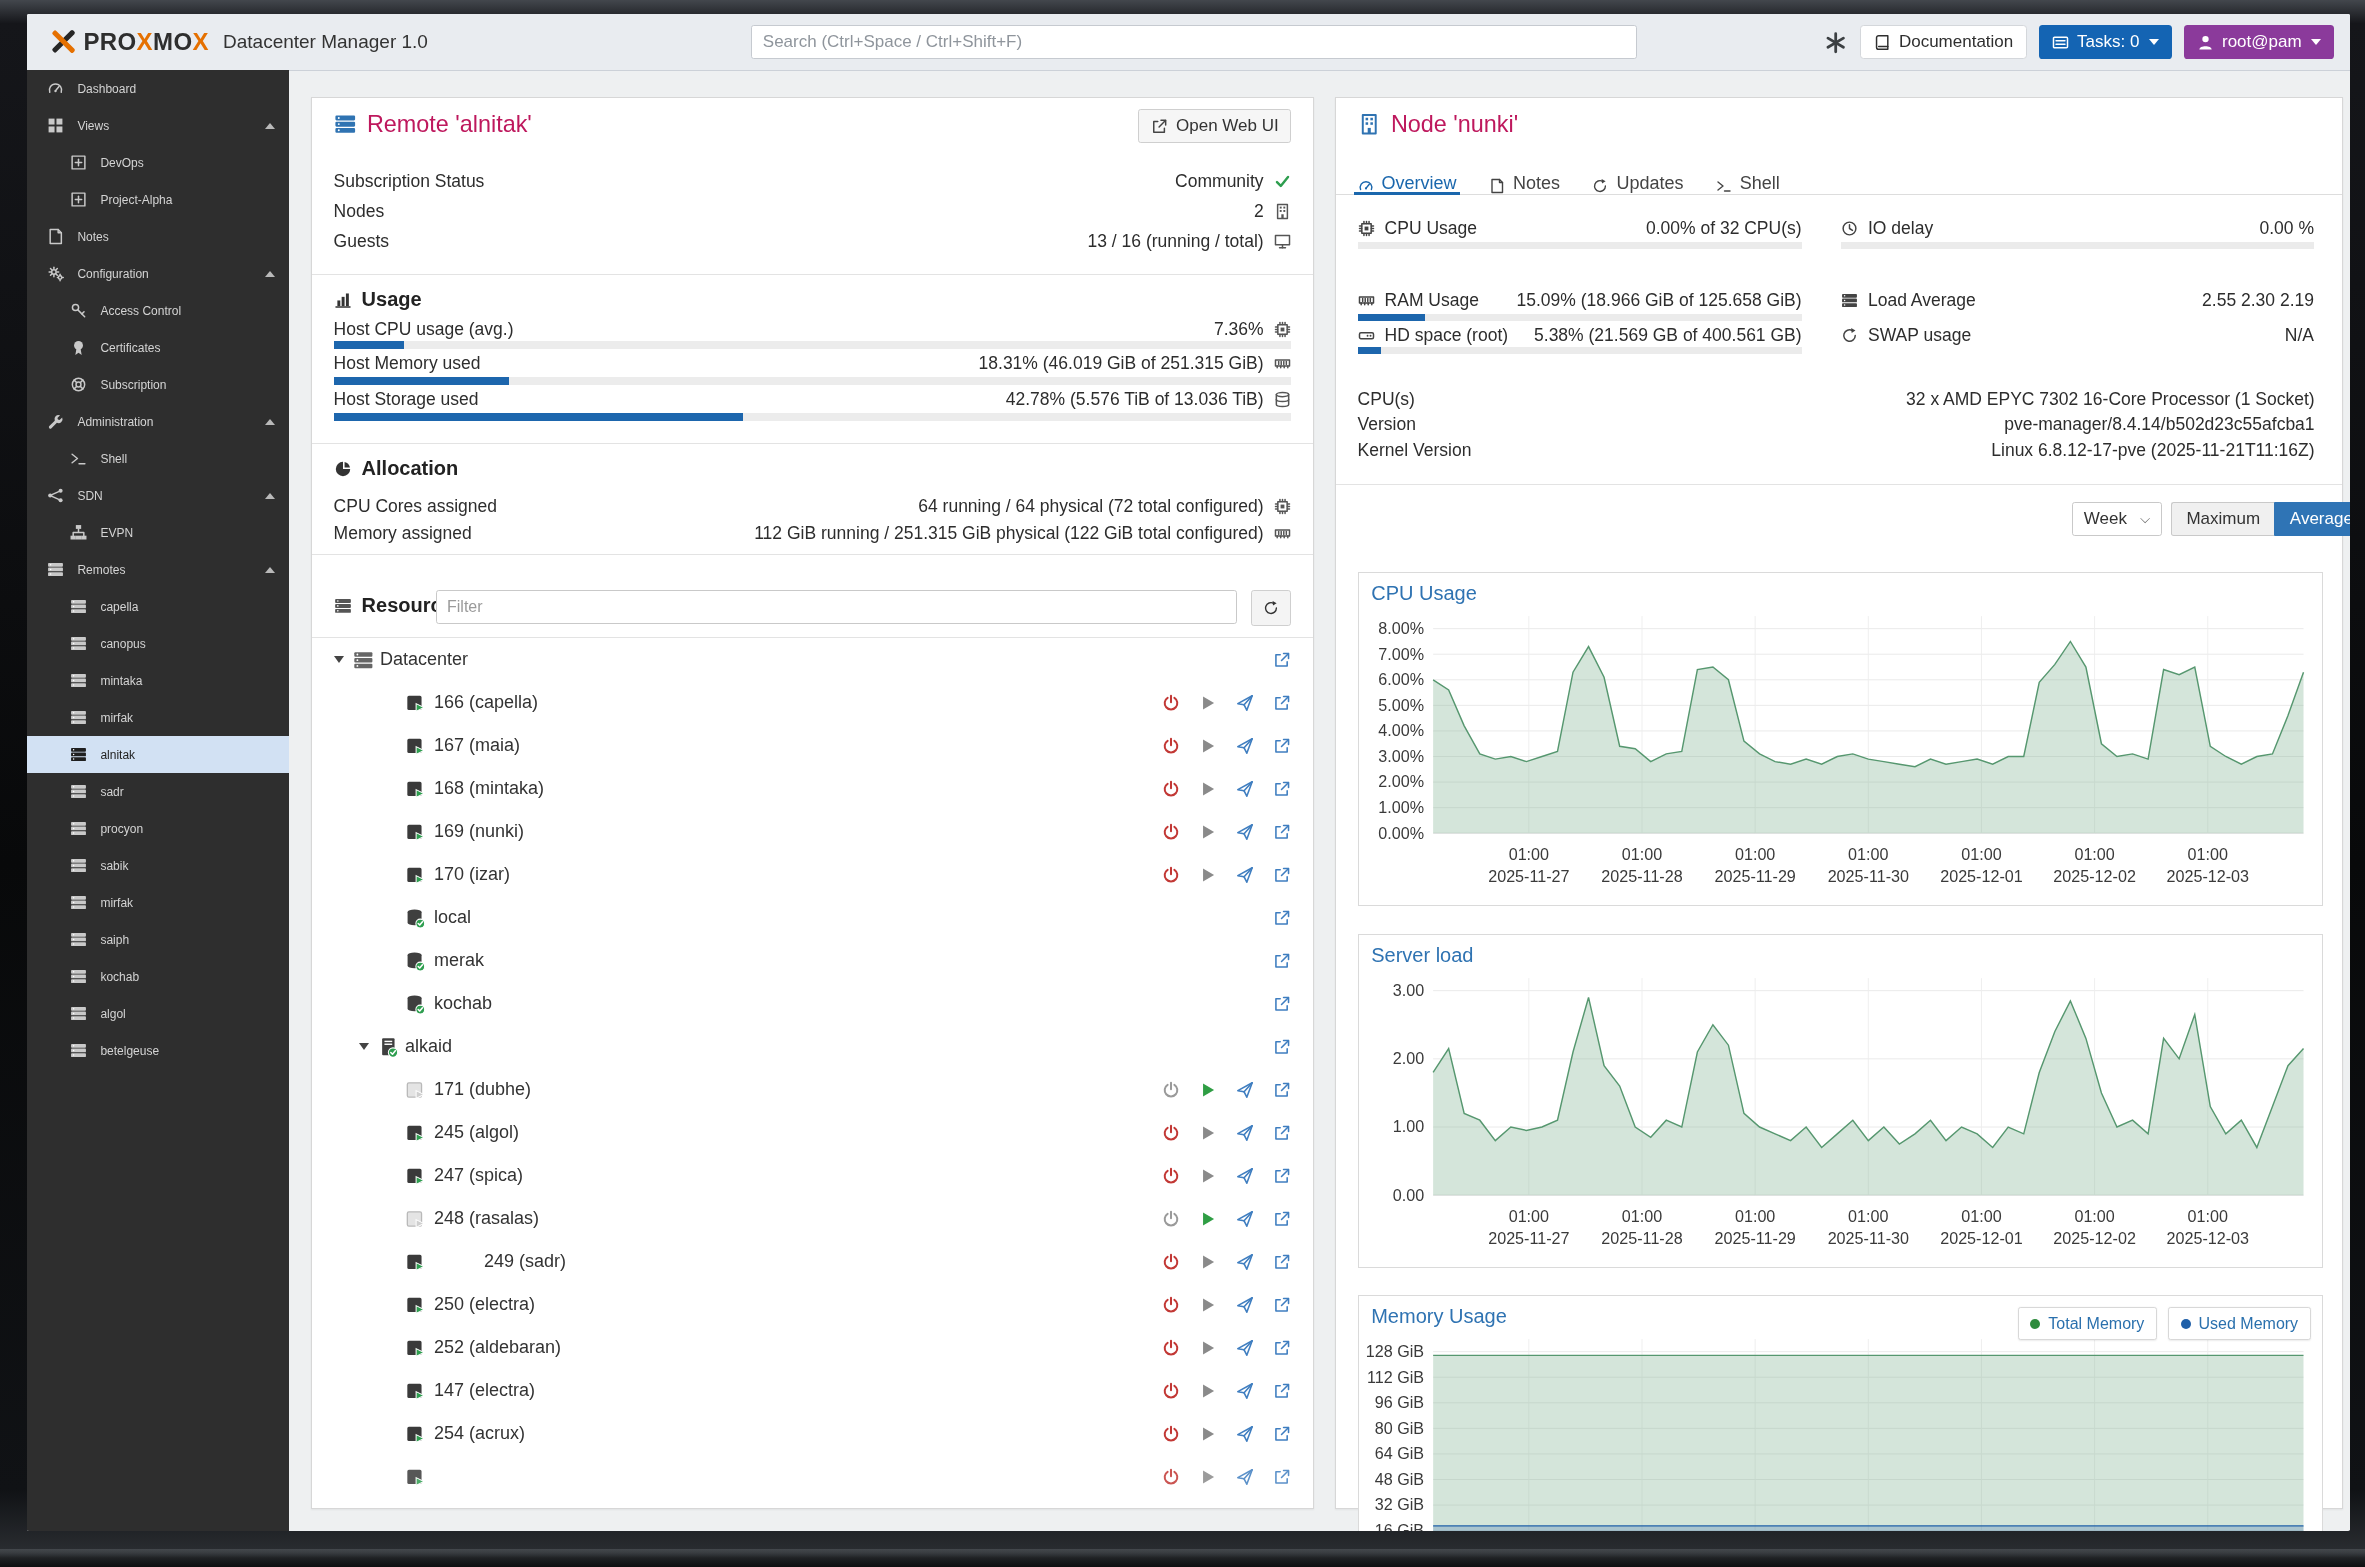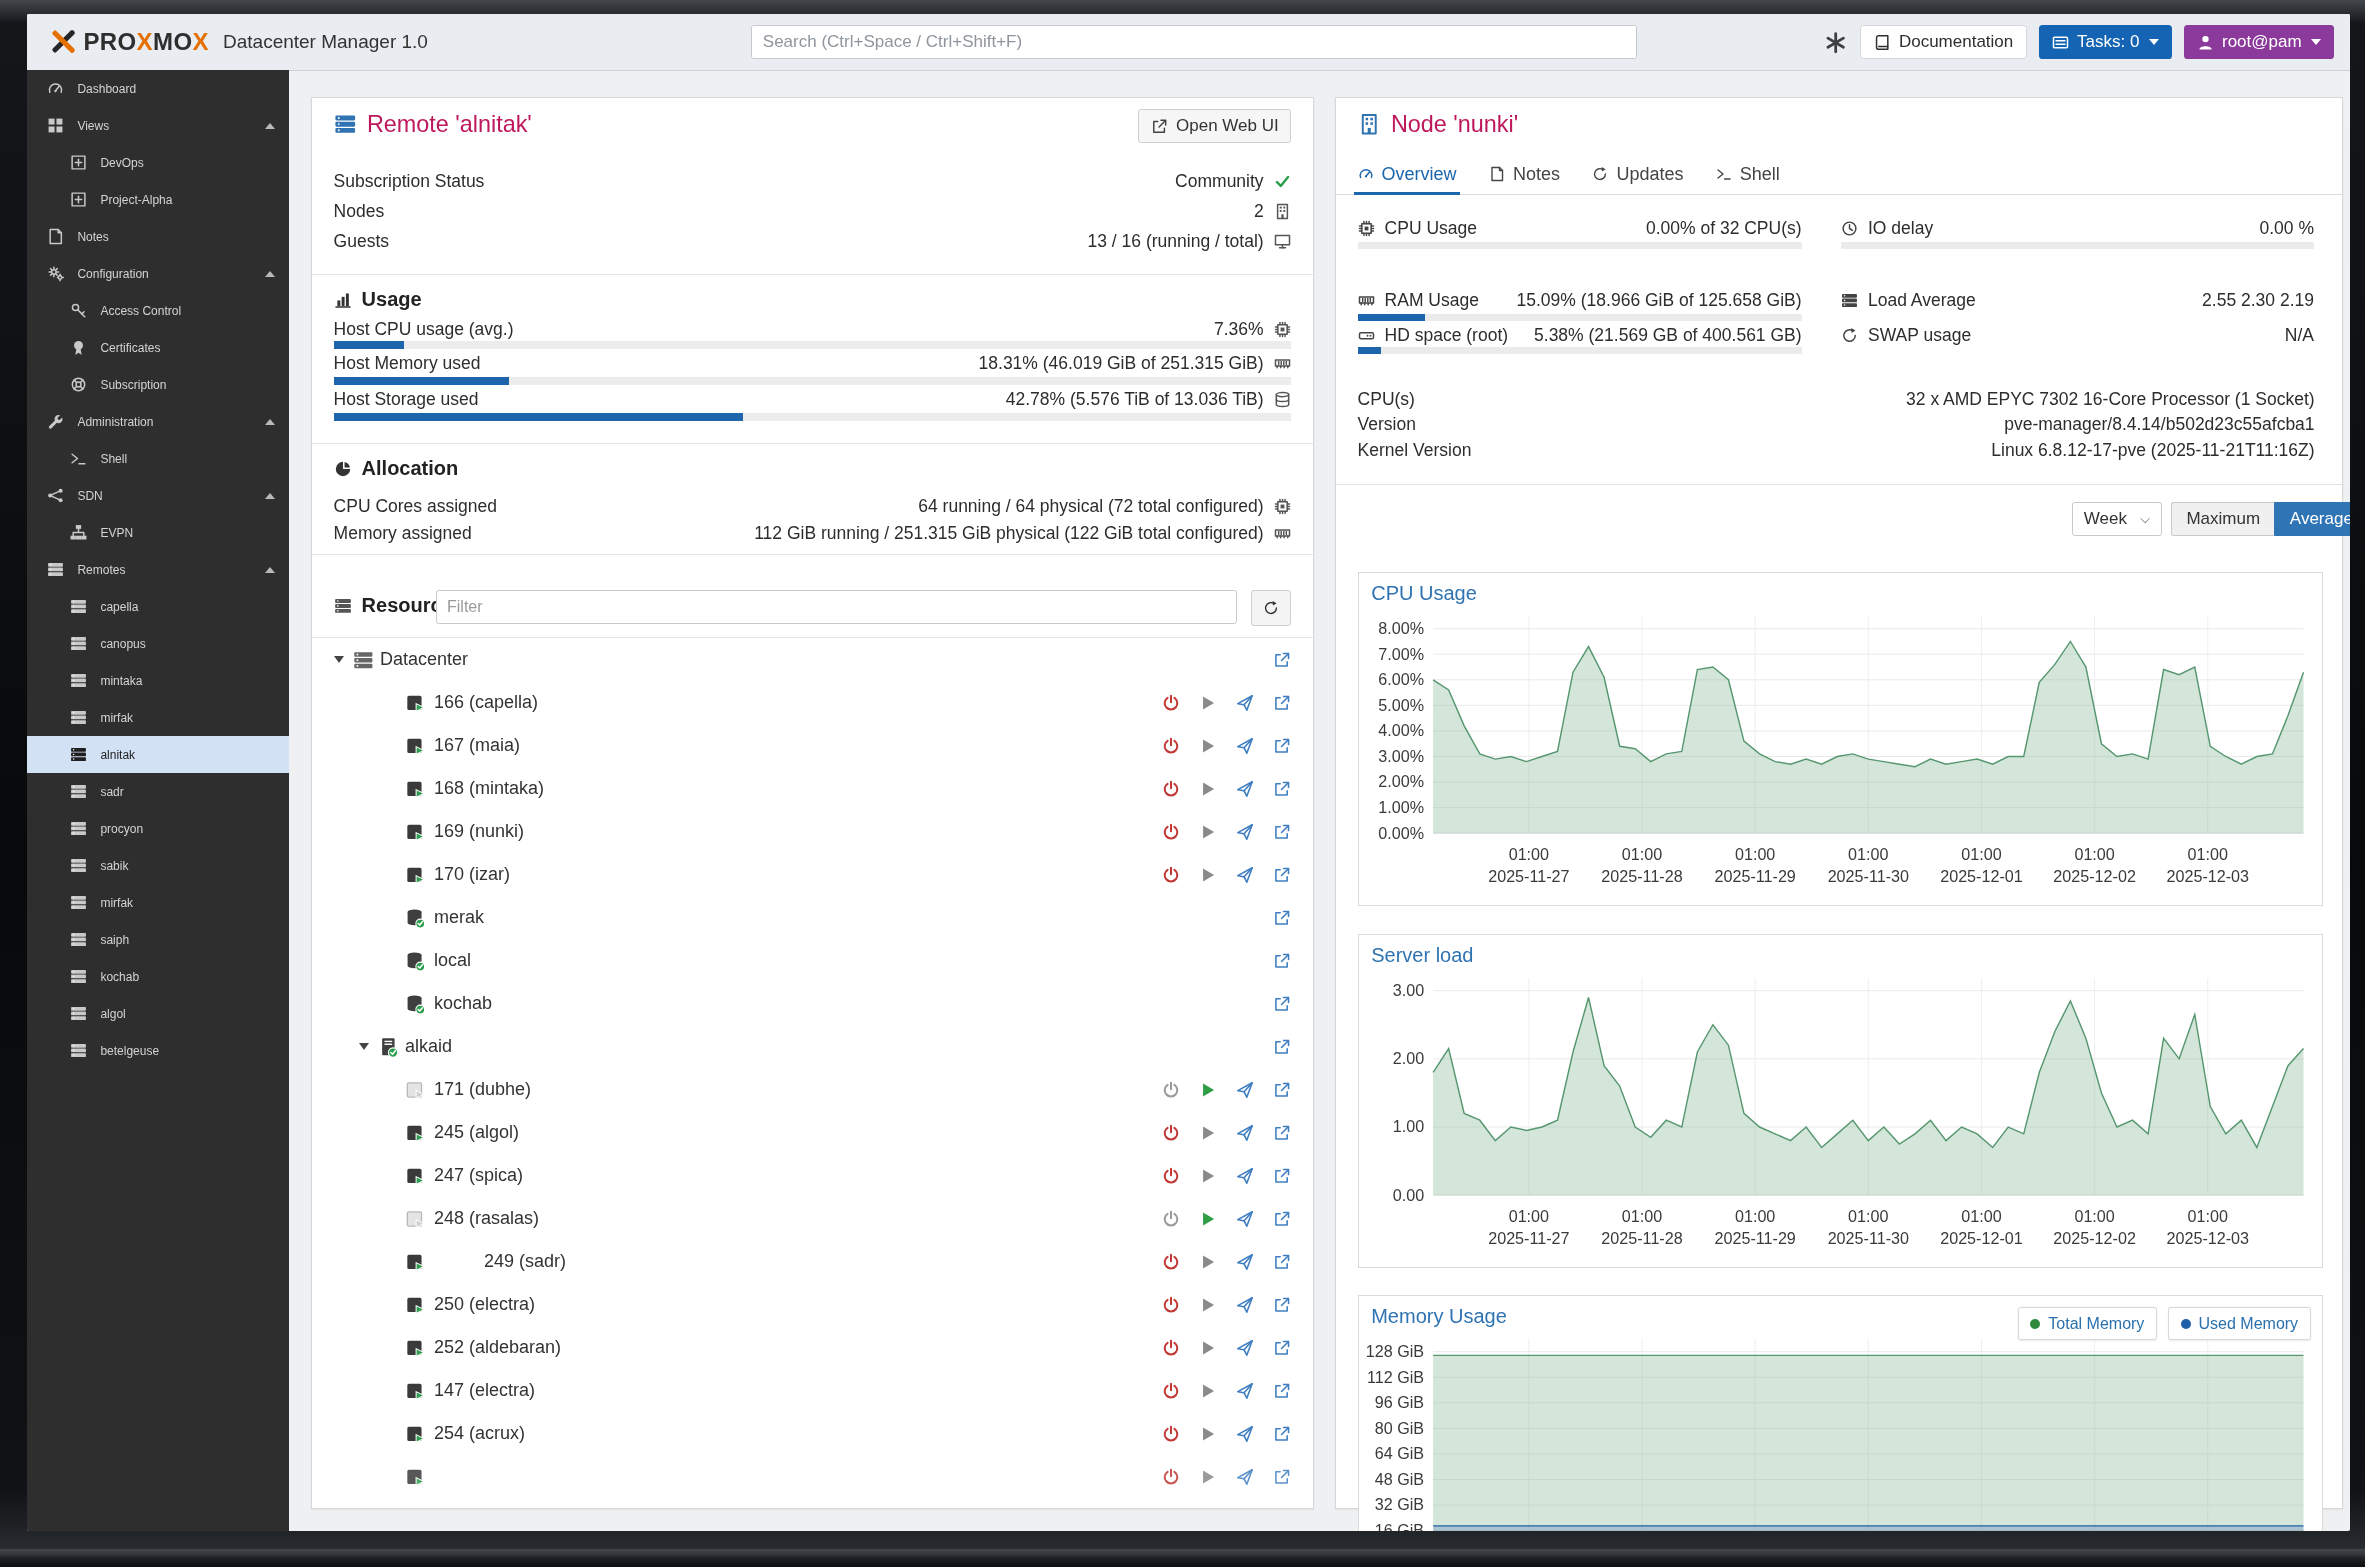--- a/index.html
+++ b/index.html
@@ -64,21 +64,21 @@
   .t-row{position:relative;height:43px;display:flex;align-items:center;font-size:18px;color:#333;cursor:pointer;}
   .t-row.sel{background:#dbe7f5;}
   .t-caret{position:absolute;width:0;height:0;border-left:5.4px solid transparent;border-right:5.4px solid transparent;border-top:7.2px solid #444;}
   .t-ic{position:absolute;font-size:20.7px;display:flex;}
   .t-lbl{position:absolute;white-space:nowrap;}
   .t-acts{position:absolute;right:21.6px;display:flex;gap:19px;align-items:center;}
   .t-acts .ic{font-size:18px;cursor:pointer;}
 
   
   .tabs{position:absolute;left:0;right:0;top:56px;height:40px;border-bottom:0.9px solid #ddd;display:flex;align-items:stretch;padding-left:9px;gap:7.2px;}
-  .tab{display:flex;align-items:center;gap:8px;padding:0 12.6px;font-size:18px;color:#444;cursor:pointer;position:relative;}
+  .tab{display:flex;align-items:flex-end;gap:8px;padding:0 12.6px;font-size:18px;color:#444;cursor:pointer;position:relative;}
   .tab .ic{font-size:16px;}
   .tab.active{color:#1a67ad;}
   .tab.active:after{content:"";position:absolute;left:9px;right:9px;bottom:-0.9px;height:3.6px;background:#1a67ad;}
   .stat-lbl{position:absolute;height:23.4px;display:flex;align-items:center;font-size:17.5px;color:#2d2d2d;gap:10px;}
   .stat-lbl .ic{font-size:17px;color:#444;}
   .stat-val{position:absolute;height:23.4px;display:flex;align-items:center;font-size:17.5px;color:#2d2d2d;}
   .sbar{position:absolute;height:6.3px;background:#ebebeb;}
   .sbar > div{height:100%;background:#1d66ad;}
   .ctl-select{position:absolute;height:34px;box-sizing:border-box;background:#fff;border:0.9px solid #c9c9c9;border-radius:2.7px;display:flex;align-items:center;font-size:17px;color:#333;padding:0 10.8px;cursor:pointer;}
   .ctl-select .chev{margin-left:auto;font-size:13.5px;color:#666;}
@@ -1000,41 +1000,41 @@
         </div>
         <div class="t-row">
           <span class="ic t-ic" style="left: 93px;">
             <svg viewBox="0 0 16 16">
               <ellipse cx="7.4" cy="3" rx="5.4" ry="1.9" fill="#3f3f3f" stroke="none"></ellipse>
               <path d="M2,3 V11.4 A5.4,1.9 0 0 0 12.8,11.4 V3" fill="#3f3f3f" stroke="none"></path>
               <circle cx="11.8" cy="12" r="3.4" fill="#2e9e4f" stroke="#ffffff" stroke-width="0.8"></circle>
               <path d="M10.2,12 L11.4,13.2 L13.5,10.7" stroke="#ffffff" stroke-width="1.2" fill="none" stroke-linecap="round" stroke-linejoin="round"></path>
             </svg>
           </span>
-          <span class="t-lbl" style="left: 122px;">merak</span>
+          <span class="t-lbl" style="left: 122px;">local</span>
           <span class="t-acts">
             <span class="ic" style="color: rgb(63, 126, 192);">
               <svg viewBox="0 0 16 16">
                 <path d="M6.4,3.4 H2.6 V13.4 H12.6 V9.6" stroke="currentColor" fill="none" stroke-width="1.4" stroke-linecap="round" stroke-linejoin="round"></path>
                 <path d="M7.6,8.4 L13.6,2.4" stroke="currentColor" fill="none" stroke-width="1.4" stroke-linecap="round" stroke-linejoin="round"></path>
                 <path d="M9.4,2.2 H13.8 V6.6" stroke="currentColor" fill="none" stroke-width="1.4" stroke-linecap="round" stroke-linejoin="round"></path>
               </svg>
             </span>
           </span>
         </div>
         <div class="t-row">
           <span class="ic t-ic" style="left: 93px;">
             <svg viewBox="0 0 16 16">
               <ellipse cx="7.4" cy="3" rx="5.4" ry="1.9" fill="#3f3f3f" stroke="none"></ellipse>
               <path d="M2,3 V11.4 A5.4,1.9 0 0 0 12.8,11.4 V3" fill="#3f3f3f" stroke="none"></path>
               <circle cx="11.8" cy="12" r="3.4" fill="#2e9e4f" stroke="#ffffff" stroke-width="0.8"></circle>
               <path d="M10.2,12 L11.4,13.2 L13.5,10.7" stroke="#ffffff" stroke-width="1.2" fill="none" stroke-linecap="round" stroke-linejoin="round"></path>
             </svg>
           </span>
-          <span class="t-lbl" style="left: 122px;">local</span>
+          <span class="t-lbl" style="left: 122px;">merak</span>
           <span class="t-acts">
             <span class="ic" style="color: rgb(63, 126, 192);">
               <svg viewBox="0 0 16 16">
                 <path d="M6.4,3.4 H2.6 V13.4 H12.6 V9.6" stroke="currentColor" fill="none" stroke-width="1.4" stroke-linecap="round" stroke-linejoin="round"></path>
                 <path d="M7.6,8.4 L13.6,2.4" stroke="currentColor" fill="none" stroke-width="1.4" stroke-linecap="round" stroke-linejoin="round"></path>
                 <path d="M9.4,2.2 H13.8 V6.6" stroke="currentColor" fill="none" stroke-width="1.4" stroke-linecap="round" stroke-linejoin="round"></path>
               </svg>
             </span>
           </span>
         </div>

